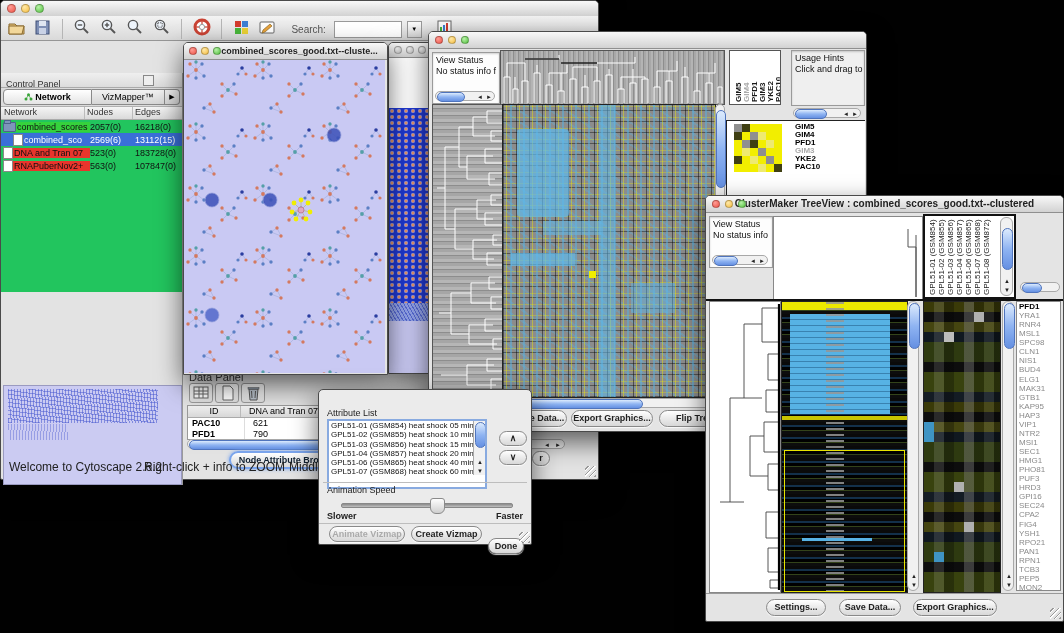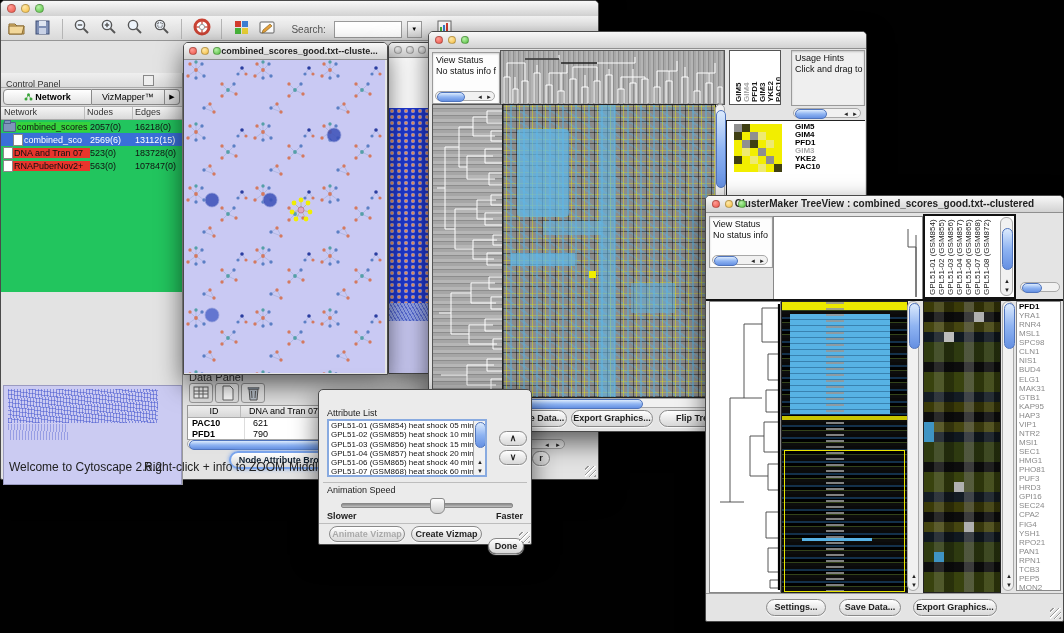--- a/index.html
+++ b/index.html
@@ -572,21 +572,21 @@
     <div style="position:absolute;left:0;top:397px;width:357px;height:27px;border-top:1px solid #999;">
       <div class="abtn" style="left:60px;top:5px;width:58px;height:15px;line-height:15px;"><span>Settings...</span></div>
       <div class="abtn" style="left:133px;top:5px;width:60px;height:15px;line-height:15px;"><span>Save Data...</span></div>
       <div class="abtn" style="left:207px;top:5px;width:82px;height:15px;line-height:15px;"><span>Export Graphics...</span></div>
       <div class="grip" style="right:2px;bottom:2px;"></div>
     </div>
   </div>
 
   <div class="window" style="left:318px;top:389px;width:212px;height:154px;z-index:6;background:#ebebeb;">
     <span class="dlabel" style="left:8px;top:18px;font-weight:normal;color:#222;">Attribute List</span>
-    <div style="position:absolute;left:8px;top:29px;width:160px;height:58px;background:#fff;border:2px solid #88aae0;box-sizing:border-box;overflow:hidden;">
+    <div style="position:absolute;left:8px;top:29px;width:160px;height:70px;background:#fff;border:2px solid #88aae0;box-sizing:border-box;overflow:hidden;">
       <div id="attr-items" style="position:absolute;left:2px;top:0;">
           <div class="attr-it">GPL51-01 (GSM854) heat shock 05 min</div>
           <div class="attr-it">GPL51-02 (GSM855) heat shock 10 min</div>
           <div class="attr-it">GPL51-03 (GSM856) heat shock 15 min</div>
           <div class="attr-it">GPL51-04 (GSM857) heat shock 20 min</div>
           <div class="attr-it">GPL51-06 (GSM865) heat shock 40 min</div>
           <div class="attr-it">GPL51-07 (GSM868) heat shock 60 min</div>
         </div>
       <div class="track" style="right:0;top:0;width:12px;height:54px;border:none;border-left:1px solid #aaa;border-radius:0;">
         <div class="thumb" style="left:1px;top:1px;width:9px;height:24px;"></div>

